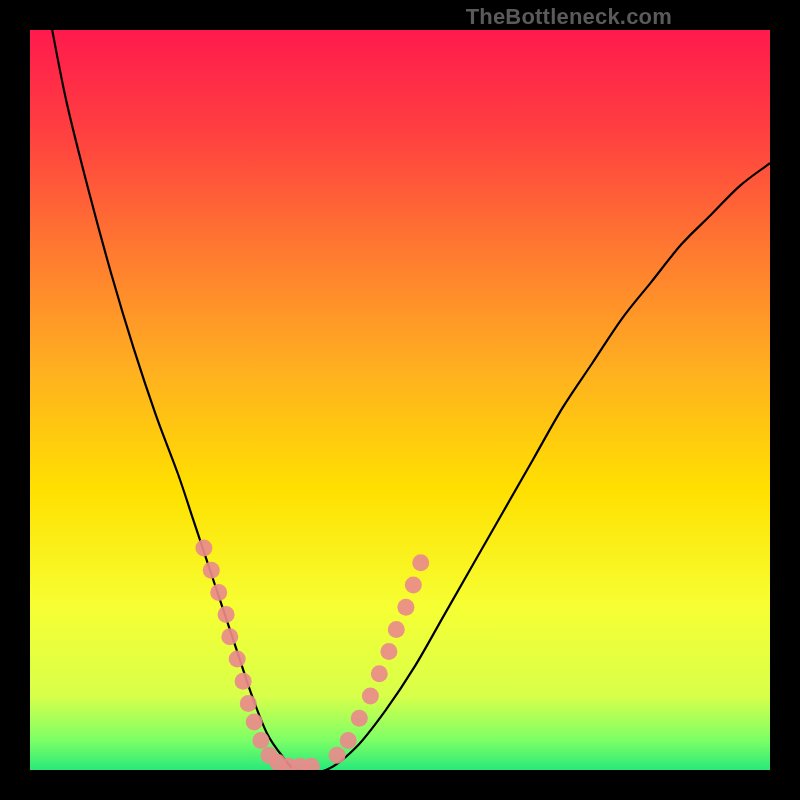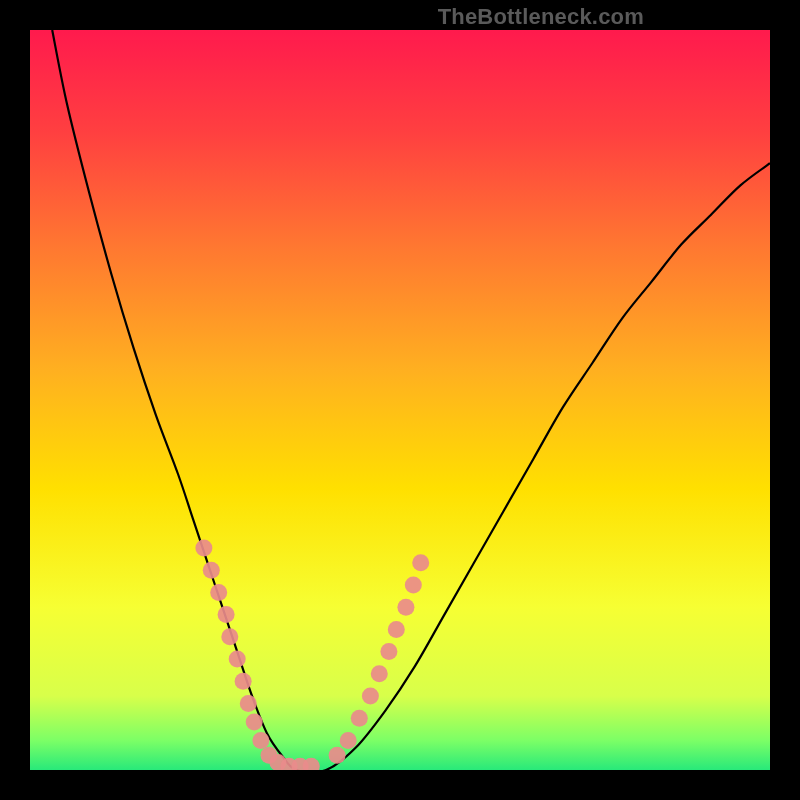--- a/index.html
+++ b/index.html
@@ -9,20 +9,21 @@
     height: 800px;
     overflow: hidden;
     background: #000;
     font-family: Arial, Helvetica, sans-serif;
   }
   #stage {
     position: relative;
     width: 652px;
     height: 800px;
     background: #000;
+    padding-left: 28px;
   }
   #plot-area {
     position: absolute;
     left: 30px;
     top: 30px;
     width: 740px;
     height: 740px;
     overflow: hidden;
   }
   #gradient-bg {

